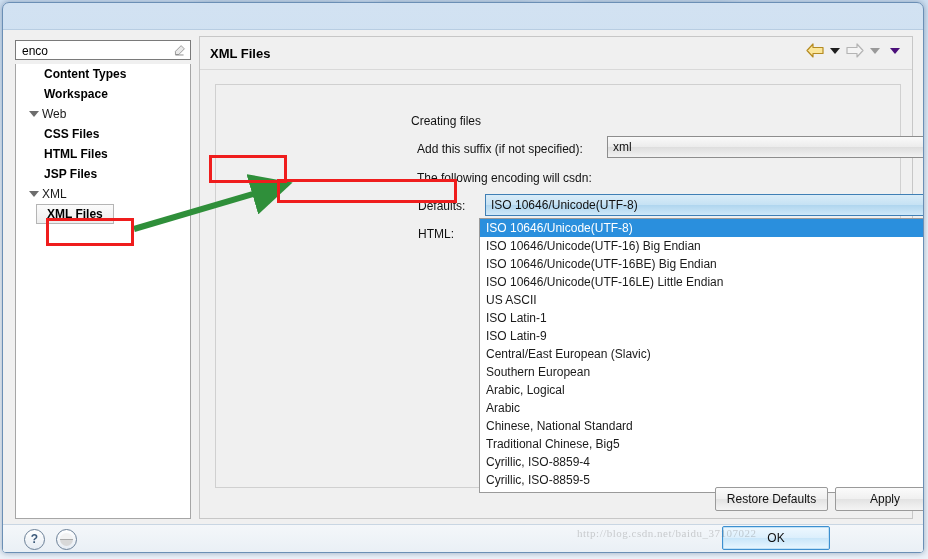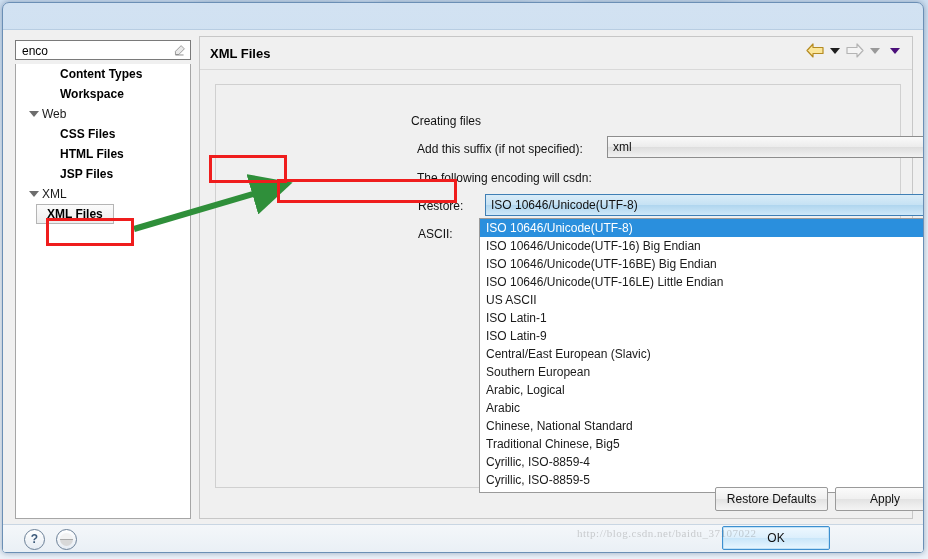--- a/index.html
+++ b/index.html
@@ -174,21 +174,21 @@
     overflow: hidden;
   }
   .tree-item {
     position: relative;
     height: 20px;
     line-height: 20px;
     font-size: 12px;
     white-space: nowrap;
   }
   .tree-item.parent { padding-left: 26px; color: #1a1a1a; }
-  .tree-item.child  { padding-left: 44px; font-weight: bold; color: #000; }
+  .tree-item.child  { padding-left: 28px; font-weight: bold; color: #000; }
   .tw {
     position: absolute;
     left: 13px;
     top: 7px;
     width: 0; height: 0;
     border-left: 5px solid transparent;
     border-right: 5px solid transparent;
     border-top: 6px solid #6d6d6d;
   }
 
@@ -450,27 +450,27 @@
         <div class="group-legend">Creating files</div>
 
         <div class="row-label" style="left:217px;top:105px;">Add this suffix (if not specified):</div>
         <div class="combo" style="left:407px;top:99px;width:494px;">
           <span class="combo-text">xml</span>
 
         </div>
 
         <div class="row-label" style="left:217px;top:134px;">The following encoding will csdn:</div>
 
-        <div class="row-label" style="left:218px;top:162px;">Restore:</div>
+        <div class="row-label" style="left:218px;top:162px;">Defaults:</div>
         <div class="enc-combo">
           <span class="combo-text">ISO 10646/Unicode(UTF-8)</span>
 
         </div>
 
-        <div class="row-label" style="left:218px;top:190px;">ASCII:</div>
+        <div class="row-label" style="left:218px;top:190px;">HTML:</div>
 
         <div class="dropdown">
           <div class="dd-list">
             <div class="dd-item sel">ISO 10646/Unicode(UTF-8)</div>
             <div class="dd-item">ISO 10646/Unicode(UTF-16) Big Endian</div>
             <div class="dd-item">ISO 10646/Unicode(UTF-16BE) Big Endian</div>
             <div class="dd-item">ISO 10646/Unicode(UTF-16LE) Little Endian</div>
             <div class="dd-item">US ASCII</div>
             <div class="dd-item">ISO Latin-1</div>
             <div class="dd-item">ISO Latin-9</div>

